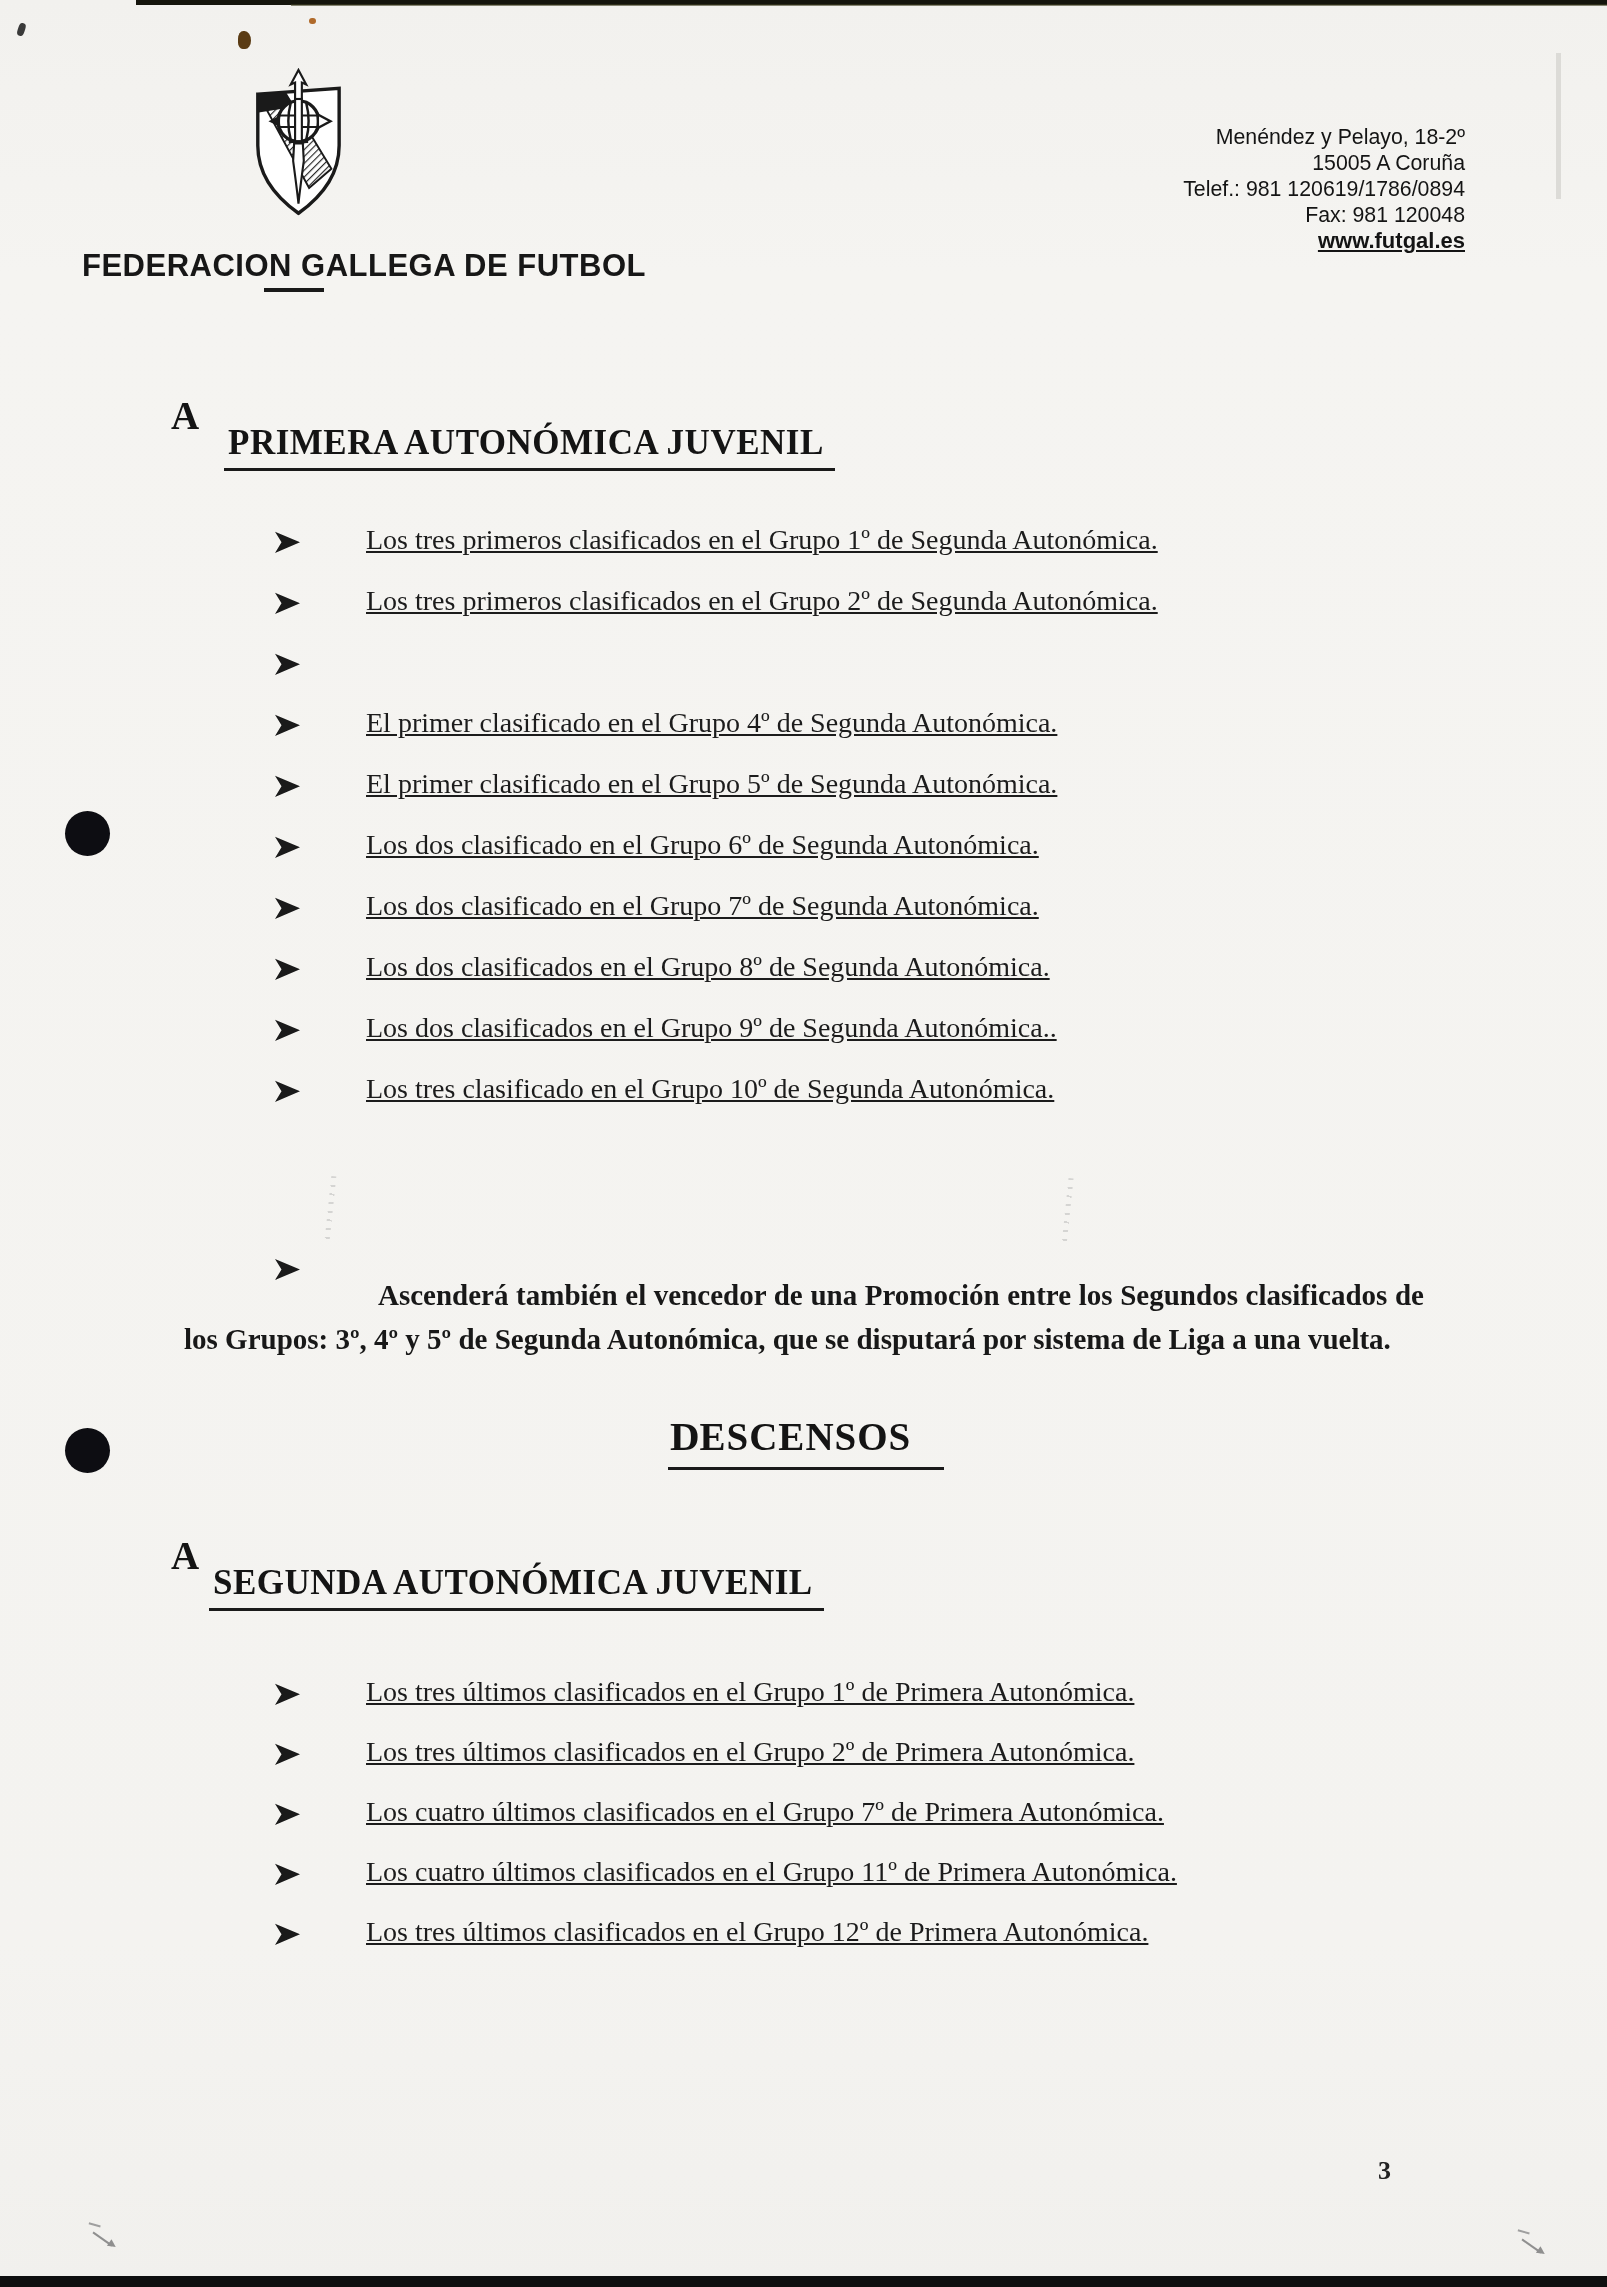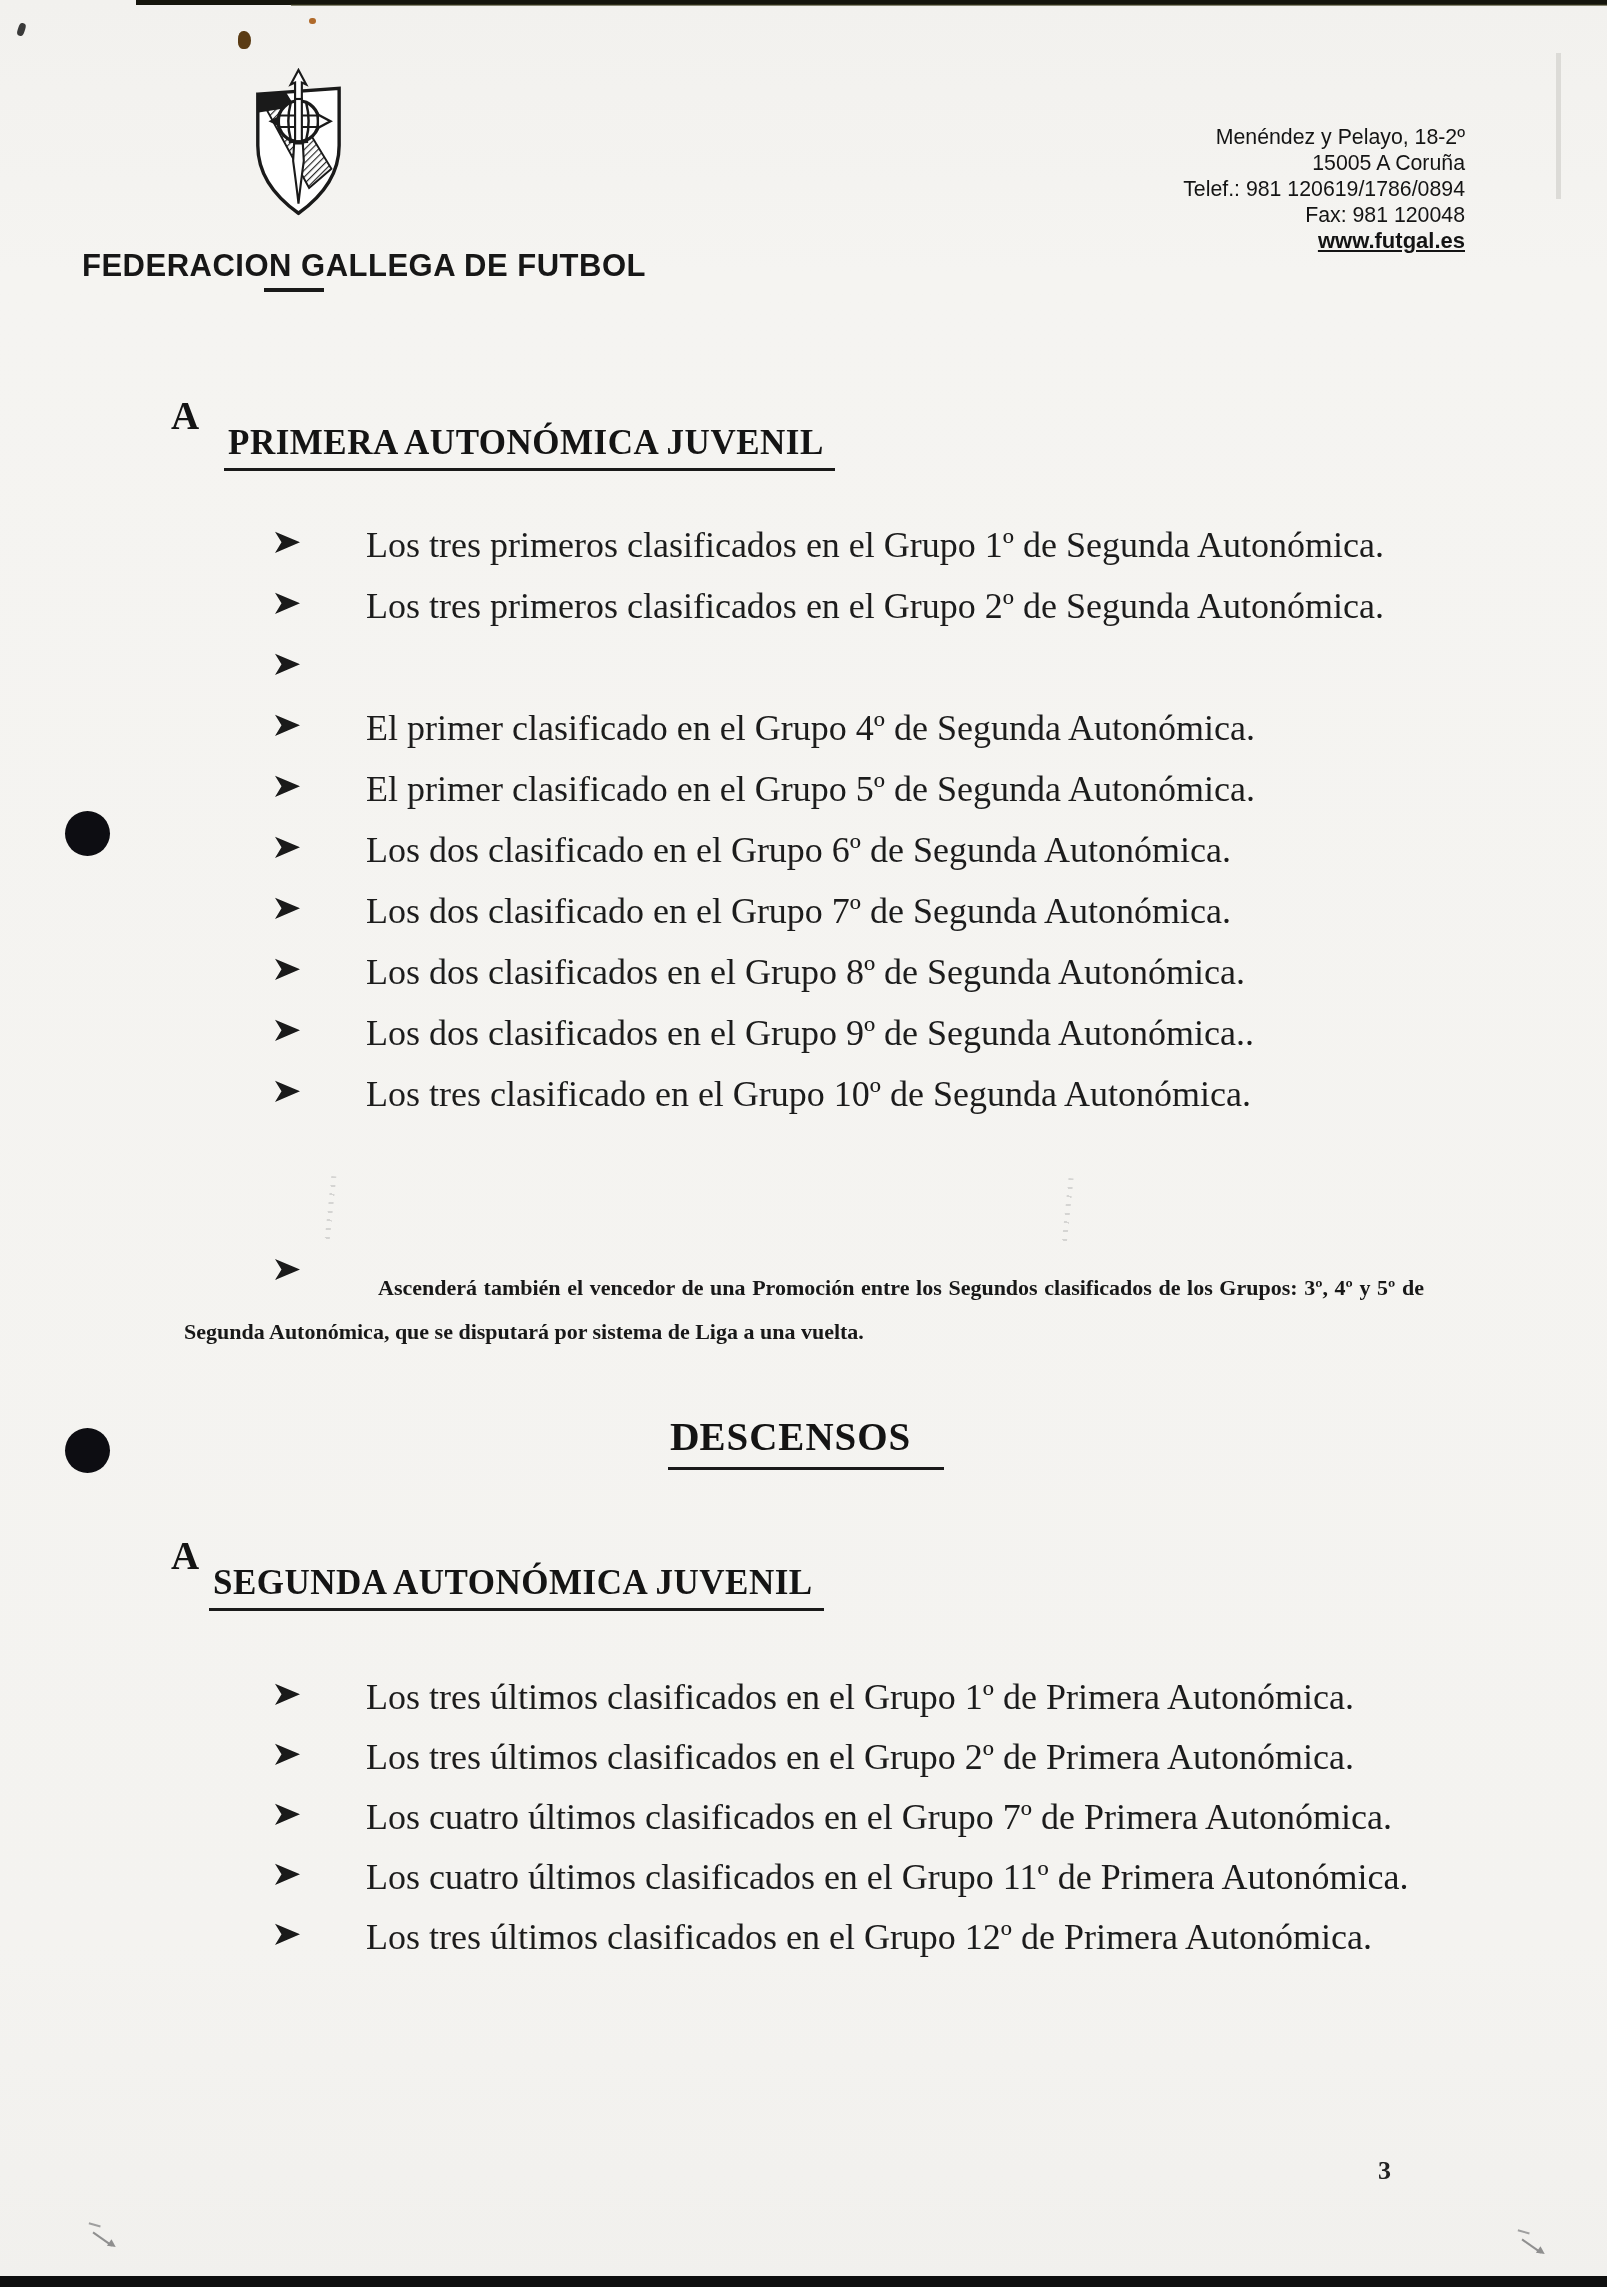--- a/index.html
+++ b/index.html
@@ -41,25 +41,25 @@
   
   ul.doc-list{position:absolute;left:275px;margin:0;padding:0;list-style:none;width:1126px;}
   ul.doc-list li{display:flex;align-items:flex-start;white-space:nowrap;}
   .list-1 li{height:61px;}
   .list-2 li{height:60px;}
   .arrow{
     flex:0 0 25px;width:25px;height:23px;margin-top:6.8px;margin-right:66px;
     background:#1a1a1a;
     clip-path:polygon(0 4%, 100% 50%, 0 96%, 26% 50%);
   }
-  .item-text{font-size:36px;color:#1c1c1c;}
+  .item-text{font-size:28px;color:#1c1c1c;text-decoration:underline;}
   
   .promo{
     position:absolute;left:184px;top:1244px;width:1240px;
-    font-size:22px;font-weight:bold;line-height:44px;
+    font-size:29px;font-weight:bold;line-height:44px;
     text-align:justify;text-indent:194px;color:#181818;
   }
   .promo-arrow{position:absolute;left:275px;top:1258px;width:25px;height:23px;background:#1a1a1a;
     clip-path:polygon(0 4%, 100% 50%, 0 96%, 26% 50%);}
   
   .descensos-h{
     position:absolute;left:668px;top:1412px;
     font-weight:bold;color:#141414;
     border-bottom:3.9px solid #1a1a1a;padding:0 33px 6.8px 1.9px;white-space:nowrap;
   }

